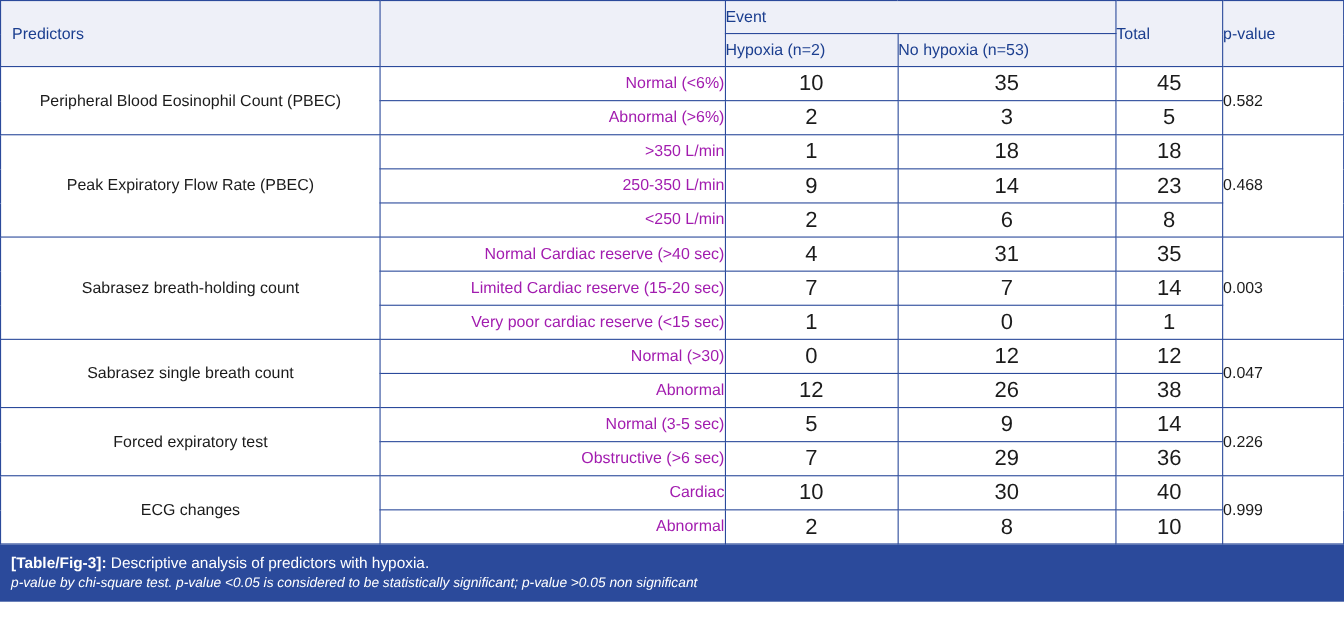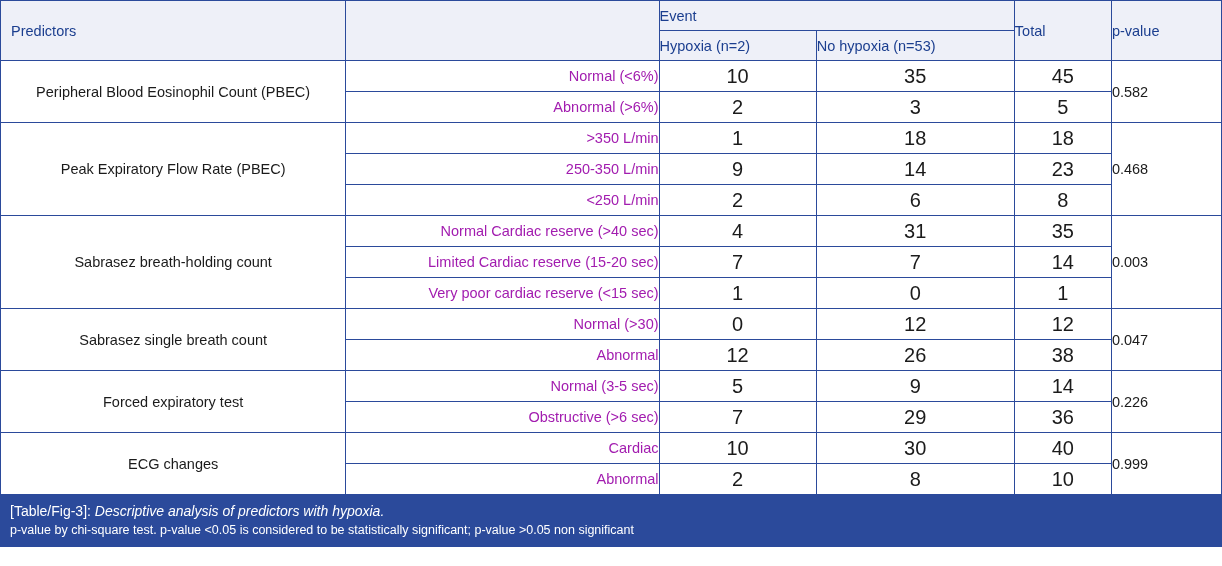--- a/index.html
+++ b/index.html
@@ -74,28 +74,29 @@
     color: #ffffff;
     padding: 7px 10px 8px 10px;
     box-sizing: border-box;
     width: 1222px;
   }
   .caption-line1 {
     font-size: 14px;
     line-height: 18px;
   }
   .caption-line1 b {
-    font-weight: normal;
+    font-weight: bold;
   }
   .caption-line2 {
     font-size: 12.5px;
     line-height: 17px;
     margin-top: 2px;
-  }
-  .cap-main { font-weight: normal; font-style: italic; }
+    font-style: italic;
+  }
+  .cap-main { font-weight: normal; }
   
   col.c-pred { width: 345px; }
   col.c-cat  { width: 313px; }
   col.c-hyp  { width: 157px; }
   col.c-nohyp{ width: 198px; }
   col.c-total{ width: 97px; }
   col.c-p    { width: 110px; }
 </style>
 </head>
 <body>

